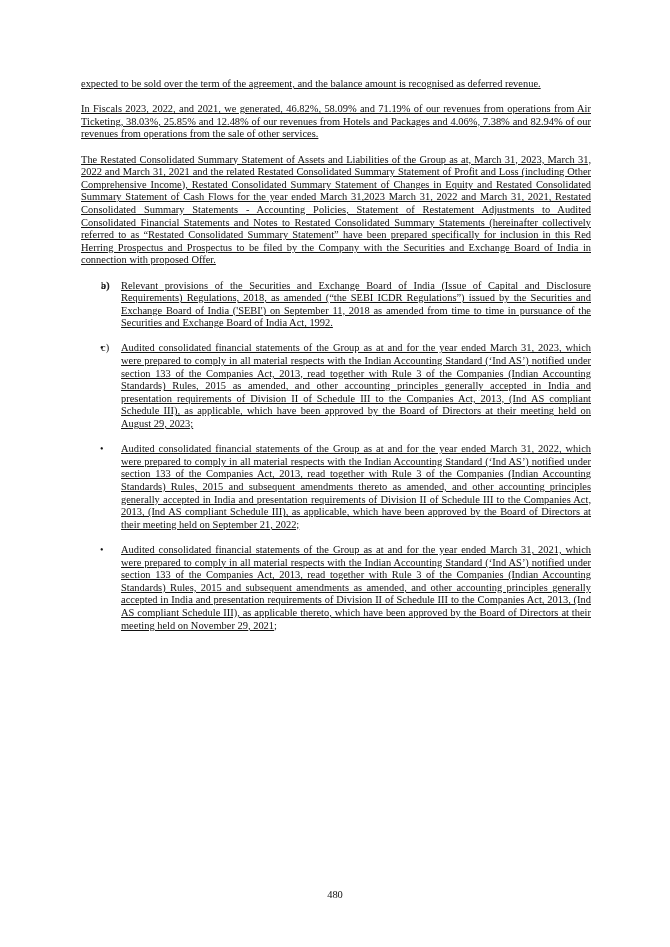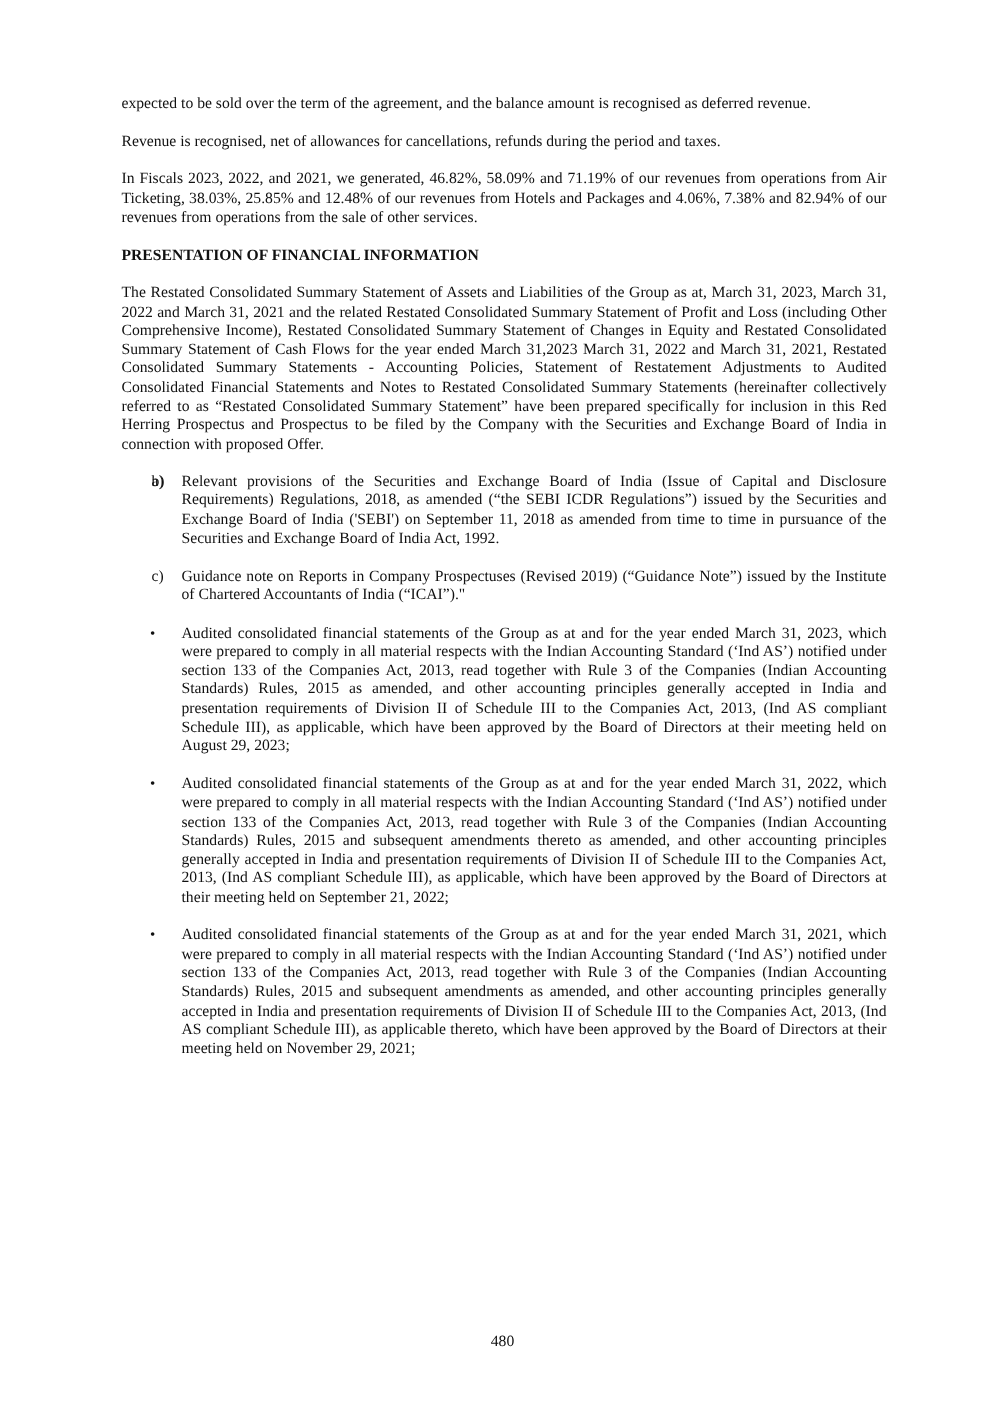--- a/index.html
+++ b/index.html
@@ -11,24 +11,25 @@
     width: 670px;
     height: 947px;
     position: relative;
     overflow: hidden;
     font-family: "Liberation Serif", "DejaVu Serif", serif;
     color: #111111;
   }
   .page {
     position: absolute;
     left: 81px;
-    top: 64px;
+    top: 78px;
     width: 510px;
     font-size: 10.45px;
     line-height: 12.6px;
+    text-decoration: underline;
   }
   .p {
     margin: 0 0 12.6px 0;
     text-align: justify;
   }
   .heading {
     font-weight: bold;
     margin: 0 0 12.6px 0;
   }
   .alpha-list, .bullet-list {
@@ -61,38 +62,35 @@
     text-align: center;
     font-size: 10.45px;
     font-family: "Liberation Serif", "DejaVu Serif", serif;
   }
 </style>
 </head>
 <body>
 
 <div class="page">
   <p class="p">expected to be sold over the term of the agreement, and the balance amount is recognised as deferred revenue.</p>
-  <p class="p">Revenue is recognised, net of allowances for cancellations, refunds during the period and taxes.</p>
   <p class="p">In Fiscals 2023, 2022, and 2021, we generated, 46.82%, 58.09% and 71.19% of our revenues from operations from Air Ticketing, 38.03%, 25.85% and 12.48% of our revenues from Hotels and Packages and 4.06%, 7.38% and 82.94% of our revenues from operations from the sale of other services.</p>
 
-  <div class="heading">PRESENTATION OF FINANCIAL INFORMATION</div>
 
   <p class="p">The Restated Consolidated Summary Statement of Assets and Liabilities of the Group as at, March 31, 2023, March 31, 2022 and March 31, 2021 and the related Restated Consolidated Summary Statement of Profit and Loss (including Other Comprehensive Income), Restated Consolidated Summary Statement of Changes in Equity and Restated Consolidated Summary Statement of Cash Flows for the  year ended March 31,2023 March 31, 2022 and March 31, 2021, Restated Consolidated Summary Statements - Accounting Policies, Statement of Restatement Adjustments to Audited Consolidated Financial Statements and Notes to Restated Consolidated Summary Statements (hereinafter collectively referred to as “Restated Consolidated Summary Statement” have been prepared specifically for inclusion in this Red Herring Prospectus  and Prospectus to be filed by the Company with the Securities and Exchange Board of India in connection with proposed Offer.</p>
 
   <ul class="alpha-list">
     <li class="alpha-item">
       <span class="alpha-marker">a)</span>
     </li>
     <li class="alpha-item">
       <span class="alpha-marker">b)</span>
       <span>Relevant provisions of the Securities and Exchange Board of India (Issue of Capital and Disclosure Requirements) Regulations, 2018, as amended (“the SEBI ICDR Regulations”) issued by the Securities and Exchange Board of India ('SEBI') on September 11, 2018 as amended from time to time in pursuance of the Securities and Exchange Board of India Act, 1992.</span>
     </li>
     <li class="alpha-item">
       <span class="alpha-marker">c)</span>
-      <span>Guidance note on Reports in Company Prospectuses (Revised 2019) (“Guidance Note”) issued by the Institute of Chartered Accountants of India (“ICAI”)."</span>
     </li>
   </ul>
 
 
   <ul class="bullet-list">
     <li class="bullet-item">
       <span class="bullet-marker">•</span>
       <span>Audited consolidated financial statements of the Group as at and for the year ended March 31, 2023, which were prepared to comply in all material respects with the Indian Accounting Standard (‘Ind AS’) notified under section 133 of the Companies Act, 2013, read together with Rule 3 of the Companies (Indian Accounting Standards) Rules, 2015 as amended, and other accounting principles generally accepted in India and presentation requirements of Division II of Schedule III to the Companies Act, 2013, (Ind AS compliant Schedule III), as applicable, which have been approved by the Board of Directors at their meeting held on August 29, 2023;</span>
     </li>
     <li class="bullet-item">

